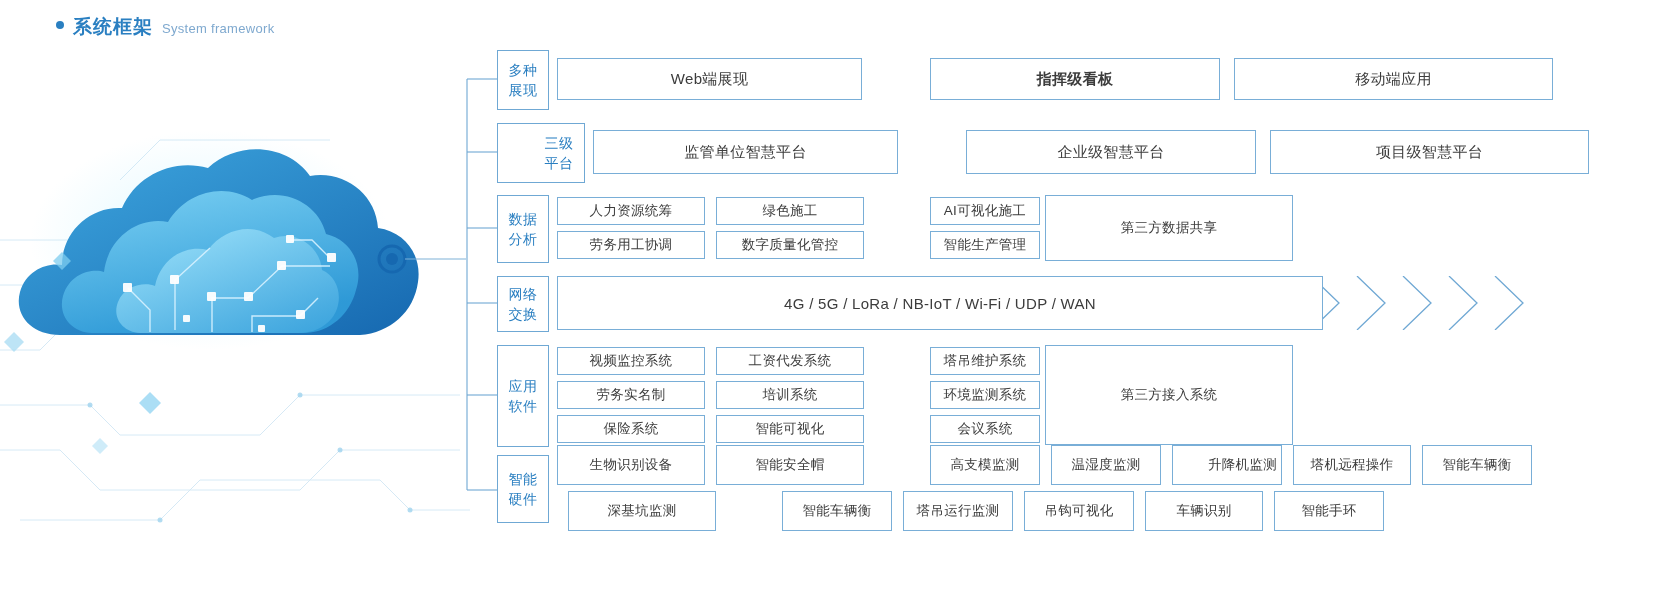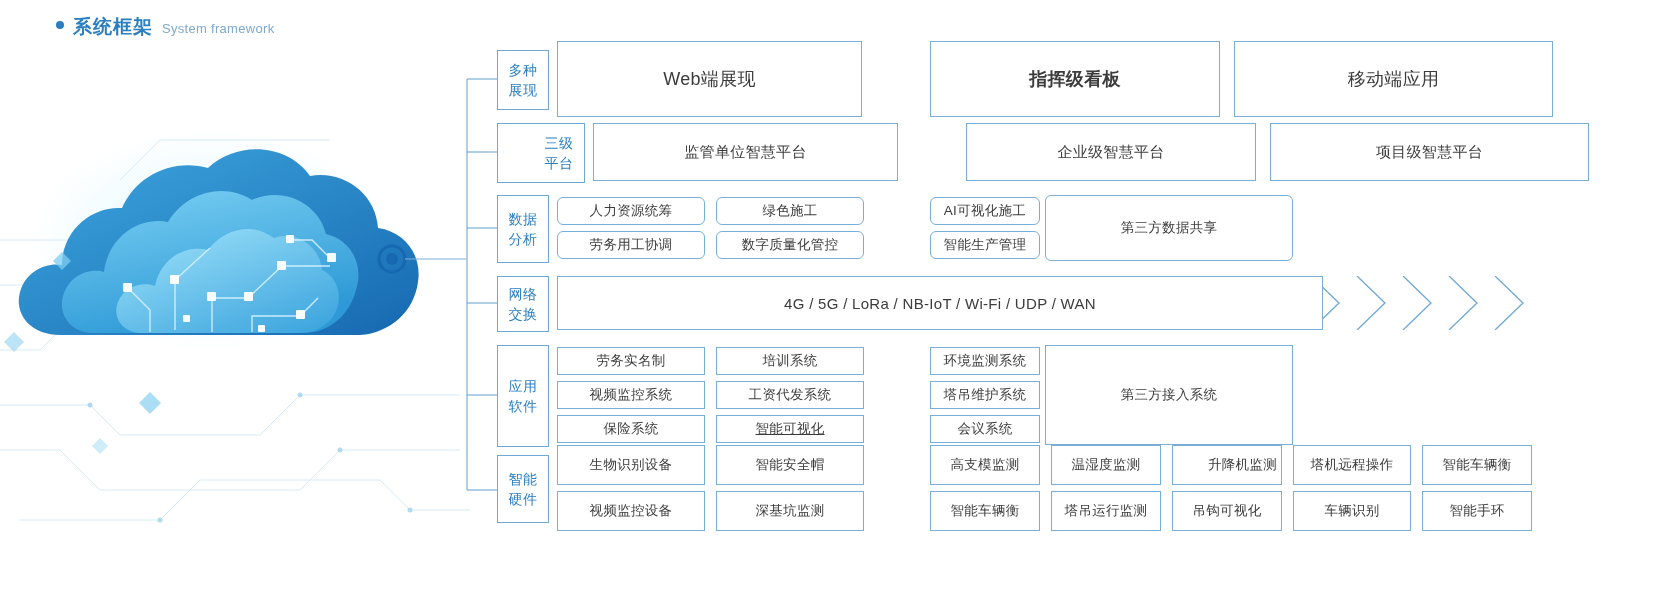--- a/index.html
+++ b/index.html
@@ -78,29 +78,29 @@
     display:flex;align-items:center;justify-content:center;
     text-align:center;
     box-sizing:border-box;
     letter-spacing:.3px;
   }
   .gap{background:transparent;border:none;}
 
   
   #row-display{left:497px;top:50px;height:58px;}
   #row-display .cat{height:58px;}
-  #row-display .bx{height:76px;font-size:18px;}
+  #row-display .bx{height:42px;font-size:15px;}
 
   #row-platform{left:497px;top:123px;height:58px;}
   #row-platform .cat{height:58px;padding-left:36px;}
-  #row-platform .bx{height:58px;font-size:15px;}
+  #row-platform .bx{height:44px;font-size:15px;}
 
   #row-data{left:497px;top:195px;height:66px;}
   #row-data .cat{height:66px;}
-  #row-data .bx{height:28px;border-radius:6px;}
+  #row-data .bx{height:28px;}
 
   #row-net{left:497px;top:276px;height:54px;}
   #row-net .cat{height:54px;}
   #row-net .bx{height:54px;font-size:15px;}
 
   #row-app{left:497px;top:345px;height:100px;}
   #row-app .cat{height:100px;}
   #row-app .bx{height:28px;}
 
   #row-hw{left:497px;top:455px;height:66px;}
@@ -331,47 +331,47 @@
         </div>
       </div>
     </div>
     <div class="row" id="row-app">
       <div class="cat">
         <span>应用</span>
         <span>软件</span>
       </div>
       <div class="boxes" style="position: relative;">
         <div class="brow">
+          <div class="bx" style="width: 148px; flex: 0 0 148px;">视频监控系统</div>
+          <div class="bx gap" style="width: 11px; flex: 0 0 11px;"></div>
+          <div class="bx" style="width: 148px; flex: 0 0 148px;">工资代发系统</div>
+          <div class="bx gap" style="width: 66px; flex: 0 0 66px;"></div>
+          <div class="bx" style="width: 110px; flex: 0 0 110px;">塔吊维护系统</div>
+          <div class="bx gap" style="width: 11px; flex: 0 0 11px;"></div>
+          <div class="bx" style="width: 110px; flex: 0 0 110px;">车辆管理系统</div>
+          <div class="bx gap" style="width: 11px; flex: 0 0 11px;"></div>
+          <div class="bx" style="width: 110px; flex: 0 0 110px;">质量管理系统</div>
+        </div>
+        <div class="brow">
           <div class="bx" style="width: 148px; flex: 0 0 148px;">劳务实名制</div>
           <div class="bx gap" style="width: 11px; flex: 0 0 11px;"></div>
           <div class="bx" style="width: 148px; flex: 0 0 148px;">培训系统</div>
           <div class="bx gap" style="width: 66px; flex: 0 0 66px;"></div>
           <div class="bx" style="width: 110px; flex: 0 0 110px;">环境监测系统</div>
           <div class="bx gap" style="width: 11px; flex: 0 0 11px;"></div>
           <div class="bx" style="width: 110px; flex: 0 0 110px;">物料计量系统</div>
           <div class="bx gap" style="width: 11px; flex: 0 0 11px;"></div>
           <div class="bx" style="width: 110px; flex: 0 0 110px;">人员定位系统</div>
           <div class="bx gap" style="width: 11px; flex: 0 0 11px;"></div>
           <div class="bx tall" style="width: 248px; flex: 0 0 248px; position: absolute; right: 0px; top: 0px; bottom: 0px; height: auto;">第三方接入系统</div>
         </div>
         <div class="brow">
-          <div class="bx" style="width: 148px; flex: 0 0 148px;">视频监控系统</div>
-          <div class="bx gap" style="width: 11px; flex: 0 0 11px;"></div>
-          <div class="bx" style="width: 148px; flex: 0 0 148px;">工资代发系统</div>
-          <div class="bx gap" style="width: 66px; flex: 0 0 66px;"></div>
-          <div class="bx" style="width: 110px; flex: 0 0 110px;">塔吊维护系统</div>
-          <div class="bx gap" style="width: 11px; flex: 0 0 11px;"></div>
-          <div class="bx" style="width: 110px; flex: 0 0 110px;">车辆管理系统</div>
-          <div class="bx gap" style="width: 11px; flex: 0 0 11px;"></div>
-          <div class="bx" style="width: 110px; flex: 0 0 110px;">质量管理系统</div>
-        </div>
-        <div class="brow">
           <div class="bx" style="width: 148px; flex: 0 0 148px;">保险系统</div>
           <div class="bx gap" style="width: 11px; flex: 0 0 11px;"></div>
-          <div class="bx" style="width: 148px; flex: 0 0 148px; text-decoration: underline;">智能可视化</div>
+          <div class="bx" style="width: 148px; flex: 0 0 148px;">智能可视化</div>
           <div class="bx gap" style="width: 66px; flex: 0 0 66px;"></div>
           <div class="bx" style="width: 110px; flex: 0 0 110px;">会议系统</div>
           <div class="bx gap" style="width: 11px; flex: 0 0 11px;"></div>
           <div class="bx" style="width: 110px; flex: 0 0 110px;">成本控制系统</div>
           <div class="bx gap" style="width: 11px; flex: 0 0 11px;"></div>
           <div class="bx" style="width: 110px; flex: 0 0 110px;">其它定制化</div>
         </div>
       </div>
     </div>
     <div class="row" id="row-hw">
@@ -389,21 +389,20 @@
           <div class="bx gap" style="width: 11px; flex: 0 0 11px;"></div>
           <div class="bx" style="width: 110px; flex: 0 0 110px;">温湿度监测</div>
           <div class="bx gap" style="width: 11px; flex: 0 0 11px;"></div>
           <div class="bx" style="width: 110px; flex: 0 0 110px; padding-left: 31px;">升降机监测</div>
           <div class="bx gap" style="width: 11px; flex: 0 0 11px;"></div>
           <div class="bx" style="width: 118px; flex: 0 0 118px;">塔机远程操作</div>
           <div class="bx gap" style="width: 11px; flex: 0 0 11px;"></div>
           <div class="bx" style="width: 110px; flex: 0 0 110px;">智能车辆衡</div>
         </div>
         <div class="brow">
-          <div class="bx" style="width: 148px; flex: 0 0 148px;">视频监控设备</div>
           <div class="bx gap" style="width: 11px; flex: 0 0 11px;"></div>
           <div class="bx" style="width: 148px; flex: 0 0 148px;">深基坑监测</div>
           <div class="bx gap" style="width: 66px; flex: 0 0 66px;"></div>
           <div class="bx" style="width: 110px; flex: 0 0 110px;">智能车辆衡</div>
           <div class="bx gap" style="width: 11px; flex: 0 0 11px;"></div>
           <div class="bx" style="width: 110px; flex: 0 0 110px;">塔吊运行监测</div>
           <div class="bx gap" style="width: 11px; flex: 0 0 11px;"></div>
           <div class="bx" style="width: 110px; flex: 0 0 110px;">吊钩可视化</div>
           <div class="bx gap" style="width: 11px; flex: 0 0 11px;"></div>
           <div class="bx" style="width: 118px; flex: 0 0 118px;">车辆识别</div>

